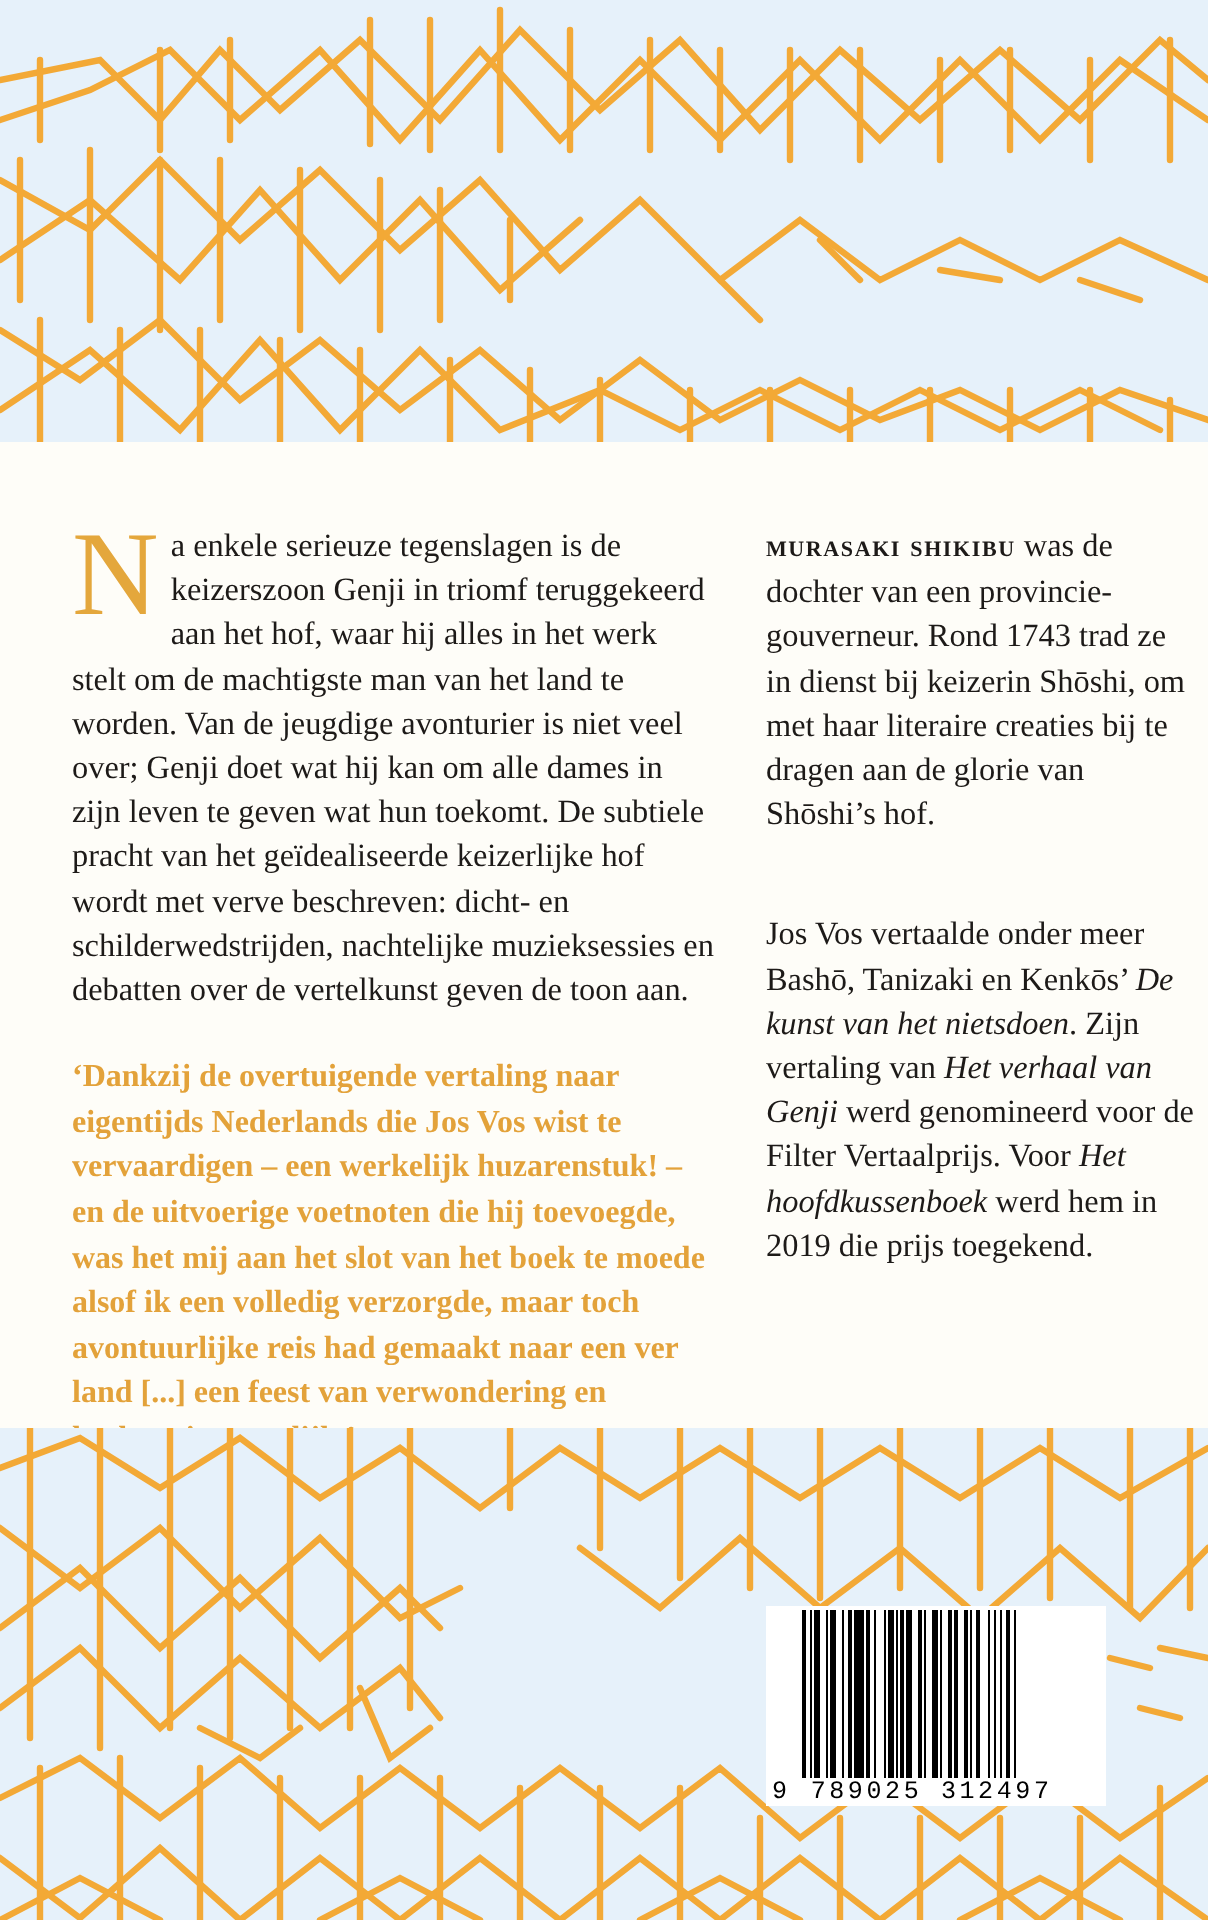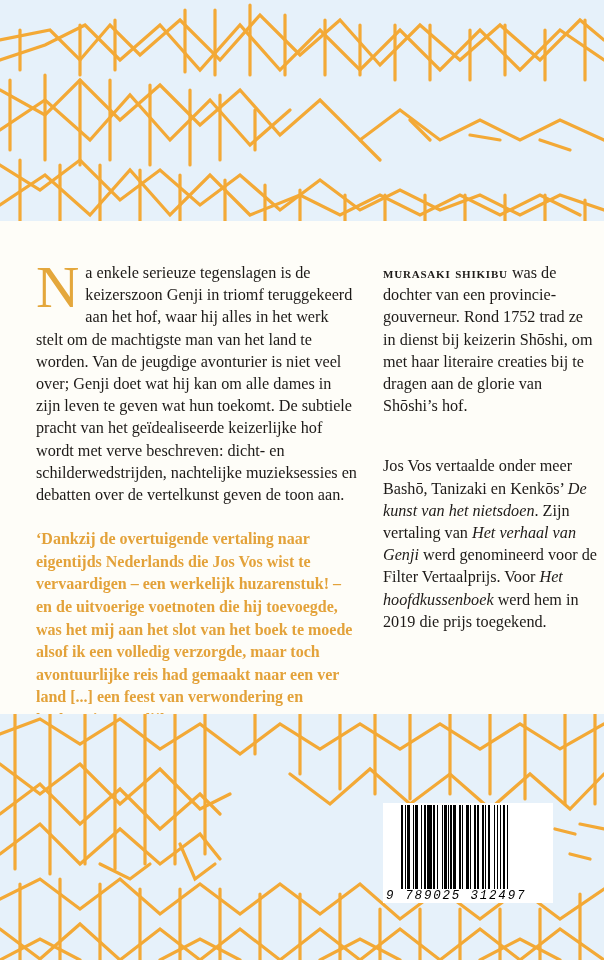--- a/index.html
+++ b/index.html
@@ -15,21 +15,21 @@
   .dropcap { float: left; font-size: 60px; line-height: 46px; color: #e4a73c; margin: 2px 6px 0 0; height: 44px; font-family: "Liberation Serif", serif; }
   .quote { margin-top: 22px; color: #e3a23a; font-weight: bold; font-size: 16px; line-height: 22.6px; }
   .smallcaps { font-variant: small-caps; letter-spacing: 0.6px; font-size: 0.92em; }
   .author-bio { margin: 0; }
   .author-name { font-variant: small-caps; text-transform: lowercase; letter-spacing: 0.8px; font-weight: bold; font-size: 0.95em; }
   .translator-bio { margin-top: 38px; }
   em { font-style: italic; }
   .barcode-box { position: absolute; left: 383px; top: 803px; width: 170px; height: 100px; background: #ffffff; }
   .barcode-bars { position: absolute; left: 18px; top: 2px; width: 130px; height: 84px; display: flex; align-items: stretch; }
   .barcode-bars span { display: block; height: 100%; }
-  .barcode-digits { position: absolute; left: 3px; bottom: 0px; font-family: "Liberation Mono", "DejaVu Sans Mono", monospace; font-size: 12.5px; letter-spacing: 1.8px; color: #000; background: #fff; line-height: 14px; font-style: italic; }
+  .barcode-digits { position: absolute; left: 3px; bottom: 0px; font-family: "Liberation Mono", "DejaVu Sans Mono", monospace; font-size: 12.5px; letter-spacing: 1.8px; color: #000; background: #fff; line-height: 14px; }
   .barcode-digits .lead { margin-right: 10px; }
 </style>
 </head>
 <body>
 
 <div id="pattern-top" class="pattern">
   <svg width="604" height="221" viewBox="0 0 604 221">
     <g stroke="#f3a936" stroke-width="3.2" fill="none" stroke-linecap="round">
 
       <path d="M0,40 L50,30 L80,60 L110,25 L140,55 L180,20 L220,60 L260,15 L300,55 L340,20 L380,65 L420,25 L460,60 L500,25 L540,60 L580,20 L604,40"></path>
@@ -54,21 +54,21 @@
   <div class="blurb">
     <p><span class="dropcap">N</span><span>a enkele serieuze tegenslagen is de keizerszoon Genji in triomf teruggekeerd aan het hof, waar hij alles in het werk stelt om de machtigste man van het land te worden. Van de jeugdige avonturier is niet veel over; Genji doet wat hij kan om alle dames in zijn leven te geven wat hun toekomt. De subtiele pracht van het geïdealiseerde keizerlijke hof wordt met verve beschreven: dicht- en schilderwedstrijden, nachtelijke muzieksessies en debatten over de vertelkunst geven de toon aan.</span></p>
   </div>
   <div class="quote">
     <span>‘Dankzij de overtuigende vertaling naar eigentijds Nederlands die Jos Vos wist te vervaardigen – een werkelijk huzarenstuk! – en de uitvoerige voetnoten die hij toevoegde, was het mij aan het slot van het boek te moede alsof ik een volledig verzorgde, maar toch avontuurlijke reis had gemaakt naar een ver land [...] een feest van verwondering en herkenning tegelijk.’</span>
     <span class="smallcaps"> <span>trouw</span></span>
   </div>
 </div>
 
 <div class="col-right">
-  <p class="author-bio"><span class="author-name">Murasaki Shikibu</span><span> was de dochter van een provincie-gouverneur. Rond 1752 trad ze in dienst bij keizerin Shōshi, om met haar literaire creaties bij te dragen aan de glorie van Shōshi’s hof.</span></p>
+  <p class="author-bio"><span class="author-name">Murasaki Shikibu</span><span> was de dochter van een provincie-gouverneur. Rond 1743 trad ze in dienst bij keizerin Shōshi, om met haar literaire creaties bij te dragen aan de glorie van Shōshi’s hof.</span></p>
   <p class="translator-bio" style="margin-bottom:0;"><span>Jos Vos vertaalde onder meer Bashō, Tanizaki en Kenkōs’ </span><em>De kunst van het nietsdoen</em><span>. Zijn vertaling van </span><em>Het verhaal van Genji</em><span> werd genomineerd voor de Filter Vertaalprijs. Voor </span><em>Het hoofdkussenboek</em><span> werd hem in 2019 die prijs toegekend.</span></p>
 </div>
 
 <div id="pattern-bottom" class="pattern">
   <svg width="604" height="246" viewBox="0 0 604 246">
     <g stroke="#f3a936" stroke-width="3.2" fill="none" stroke-linecap="round">
 
       <path d="M0,20 L40,5 L80,30 L120,5 L160,35 L200,10 L240,40 L280,10 L320,35 L360,10 L400,35 L440,10 L480,35 L520,10 L560,35 L604,10"></path>
       <path d="M0,50 L40,80 L80,50 L120,90 L160,55 L200,95 L230,80"></path>
       <path d="M290,60 L330,90 L370,55 L410,90 L450,60 L490,95 L530,60 L570,95 L604,60"></path>

